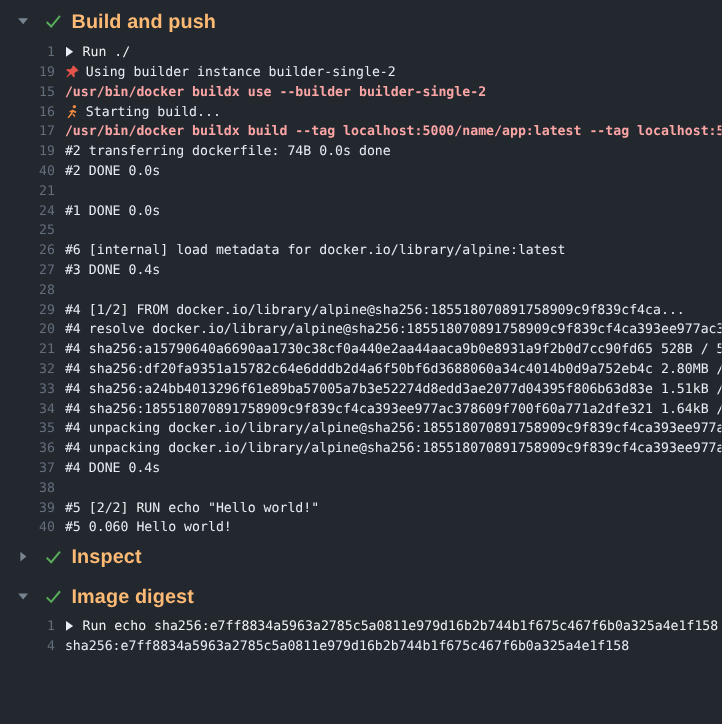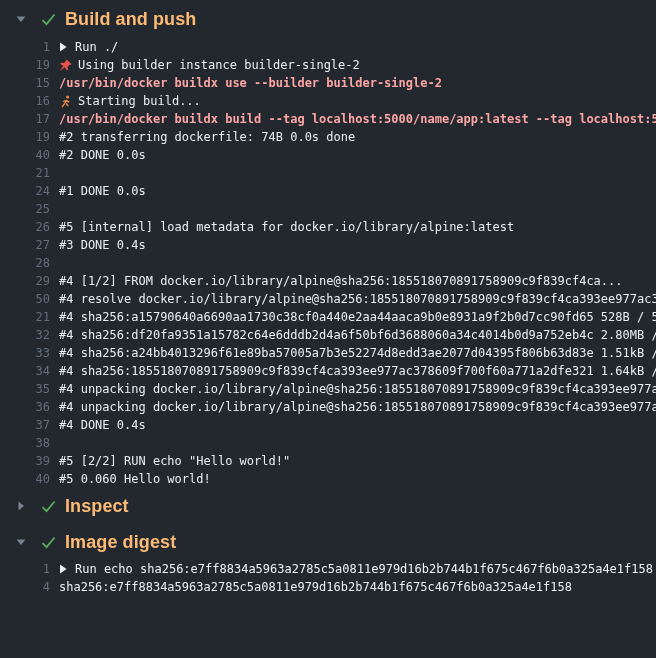--- a/index.html
+++ b/index.html
@@ -164,40 +164,40 @@
     <span class="line-content"><span class="txt">#1 DONE 0.0s</span></span>
   </div>
 
   <div class="log-line kind-empty">
     <span class="lineno">25</span>
     <span class="line-content"><span class="txt"></span></span>
   </div>
 
   <div class="log-line kind-info">
     <span class="lineno">26</span>
-    <span class="line-content"><span class="txt">#5 [internal] load metadata for docker.io/library/alpine:latest</span></span>
+    <span class="line-content"><span class="txt">#6 [internal] load metadata for docker.io/library/alpine:latest</span></span>
   </div>
 
   <div class="log-line kind-info">
     <span class="lineno">27</span>
     <span class="line-content"><span class="txt">#3 DONE 0.4s</span></span>
   </div>
 
   <div class="log-line kind-empty">
     <span class="lineno">28</span>
     <span class="line-content"><span class="txt"></span></span>
   </div>
 
   <div class="log-line kind-info">
     <span class="lineno">29</span>
     <span class="line-content"><span class="txt">#4 [1/2] FROM docker.io/library/alpine@sha256:185518070891758909c9f839cf4ca...</span></span>
   </div>
 
   <div class="log-line kind-info">
-    <span class="lineno">50</span>
+    <span class="lineno">20</span>
     <span class="line-content"><span class="txt">#4 resolve docker.io/library/alpine@sha256:185518070891758909c9f839cf4ca393ee977ac37</span></span>
   </div>
 
   <div class="log-line kind-info">
     <span class="lineno">21</span>
     <span class="line-content"><span class="txt">#4 sha256:a15790640a6690aa1730c38cf0a440e2aa44aaca9b0e8931a9f2b0d7cc90fd65 528B / 5</span></span>
   </div>
 
   <div class="log-line kind-info">
     <span class="lineno">32</span>

